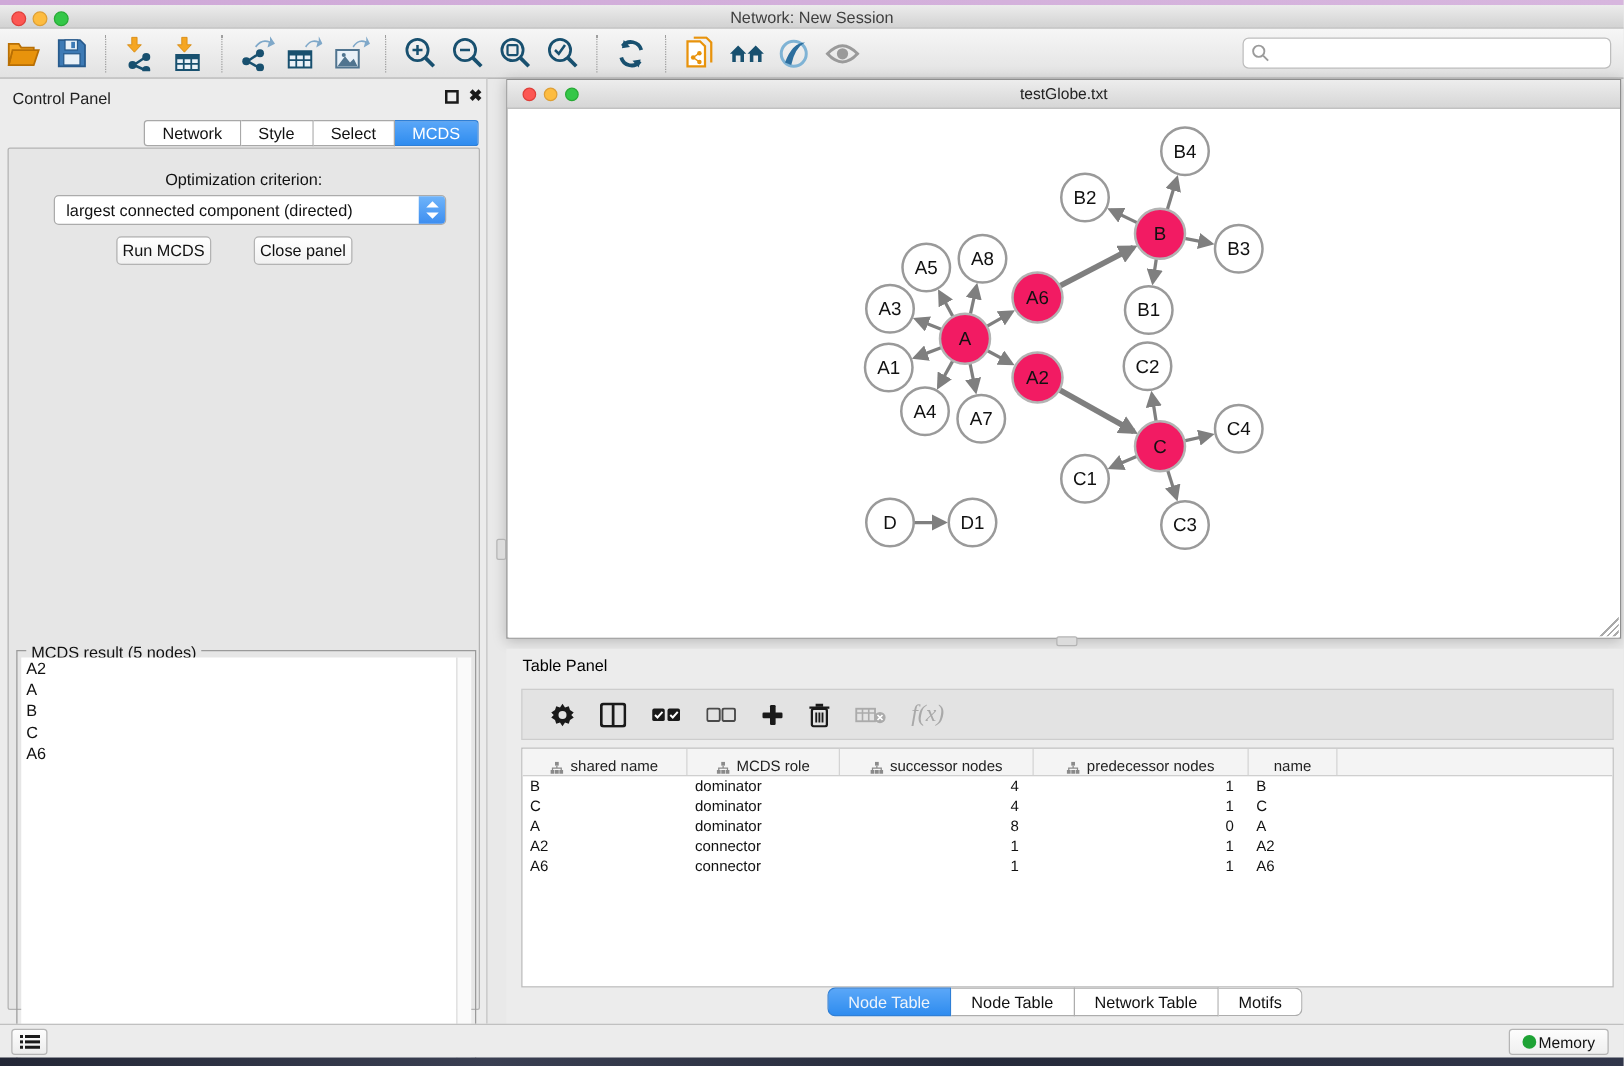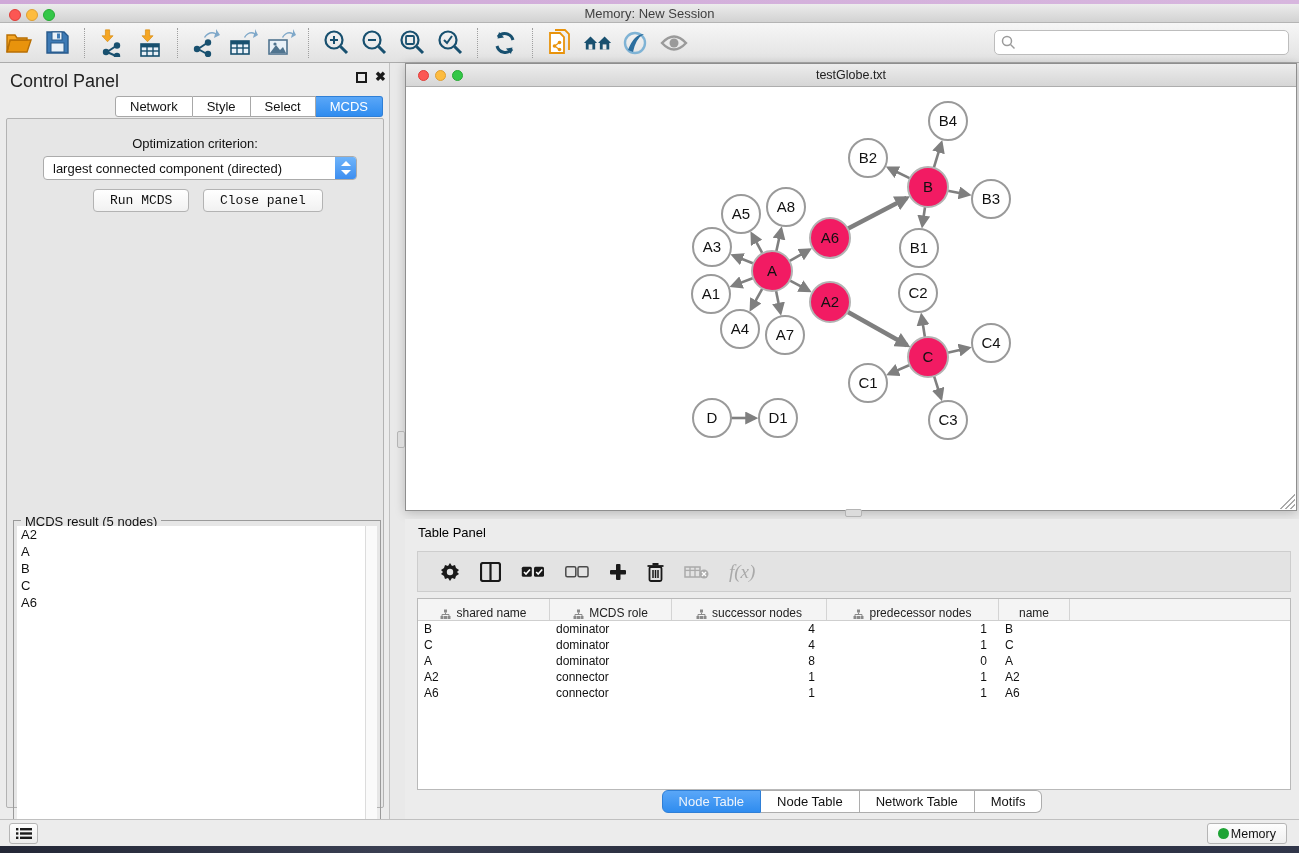--- a/index.html
+++ b/index.html
@@ -29,21 +29,21 @@
     border-left:1px dotted #9f9f9f; }
   .searchbox { position:absolute; right:10px; top:7px; width:295px; height:25px;
     background:#fff; border:1px solid #bdbdbd; border-radius:5px;
     display:flex; align-items:center; padding-left:6px; }
   .searchbox input { border:none; outline:none; flex:1; font-size:13px;
     font-family:"Liberation Sans",sans-serif; background:transparent; }
 
   
   .control-panel { position:absolute; left:0; top:63px; width:390px; height:756px;
     background:#ececec; border-right:1px solid #c2c2c2; }
-  .panel-header { position:absolute; left:10px; top:8px; font-size:18px; color:#222; }
+  .panel-header { position:absolute; left:10px; top:8px; font-size:13px; color:#222; }
   .win-mini { position:absolute; top:9px; width:11px; height:11px; border:2px solid #1a1a1a; }
   .win-close { position:absolute; top:6px; font-size:13px; font-weight:bold; color:#1a1a1a; }
   .cp-tabs { position:absolute; left:78px; top:33px; display:flex;margin-left:37px; }
   .cp-tab { height:21px; padding:0 14px; font-size:13px; line-height:20px;
     background:#fff; border:1px solid #a8a8a8; border-left:none; color:#111; }
   .cp-tab:first-child { border-left:1px solid #a8a8a8; border-radius:3px 0 0 3px; }
   .cp-tab:last-child { border-radius:0 3px 3px 0; }
   .cp-tab.active { background:linear-gradient(#5aa7f8,#2f8cef); color:#fff; border-color:#2f7fd6; }
   .cp-body { position:absolute; left:6px; top:55px; width:378px; height:690px;
     background:#e6e6e6; border:1px solid #b3b3b3; border-radius:2px; }
@@ -54,21 +54,21 @@
   .dropdown .dval { flex:1; font-size:13px; padding-left:9px; color:#111;
     white-space:nowrap; overflow:hidden; }
   .dropdown .stepper { width:21px; height:22px; border-radius:0 3px 3px 0;
     background:linear-gradient(#6fb4fa,#3d8ef0); position:relative; }
   .stepper .up, .stepper .dn { position:absolute; left:5.5px; width:0; height:0;
     border-left:5px solid transparent; border-right:5px solid transparent; }
   .stepper .up { top:4px; border-bottom:5px solid #fff; }
   .stepper .dn { bottom:4px; border-top:5px solid #fff; }
   .cp-btn { position:absolute; top:70px; height:23px; background:linear-gradient(#ffffff,#f1f1f1);
     border:1px solid #b3b3b3; border-radius:4px; font-size:13px;
-    font-family:Liberation Mono, monospace; color:#111; padding:0 16px; }
+    font-family:Liberation Sans, sans-serif; color:#111; padding:0 4px; }
   .fieldset { position:absolute; left:6px; top:395px; width:368px; height:340px; }
   .fs-border { position:absolute; inset:6px 0 0 0; border:1px solid #9a9a9a; }
   .fs-legend { position:absolute; left:8px; top:0; background:#e6e6e6; padding:0 4px;
     font-size:13px; color:#111; }
   .fs-list { position:absolute; left:4px; top:12px; right:16px; bottom:4px;
     background:#fff; font-size:13px; color:#111; }
   .fs-scroll { position:absolute; right:4px; top:12px; width:12px; bottom:4px;
     background:#fafafa; border-left:1px solid #dcdcdc; }
   .fs-list .item { padding:1px 0 1px 4px; line-height:15px; }
 
@@ -137,21 +137,21 @@
 </head>
 <body>
 
 <div id="app">
 
   <div class="desktop-strip-top"></div>
   <div class="titlebar">
     <span class="tl red"></span>
     <span class="tl yel"></span>
     <span class="tl grn"></span>
-    <div class="title">Memory: New Session</div>
+    <div class="title">Network: New Session</div>
   </div>
 
   <div class="toolbar">
     <span class="ticon">
       <svg width="28" height="24" viewBox="0 0 28 24">
           <path d="M2 21 L5 9 L26 9 L22 21 Z" fill="#e8930c" stroke="#b86f04" stroke-width="1.4"></path>
           <path d="M2 21 L2 4 L10 4 L12 7 L22 7 L22 9 L5 9 Z" fill="#f5a623" stroke="#b86f04" stroke-width="1.4"></path>
         </svg>
     </span>
     <span class="ticon">

